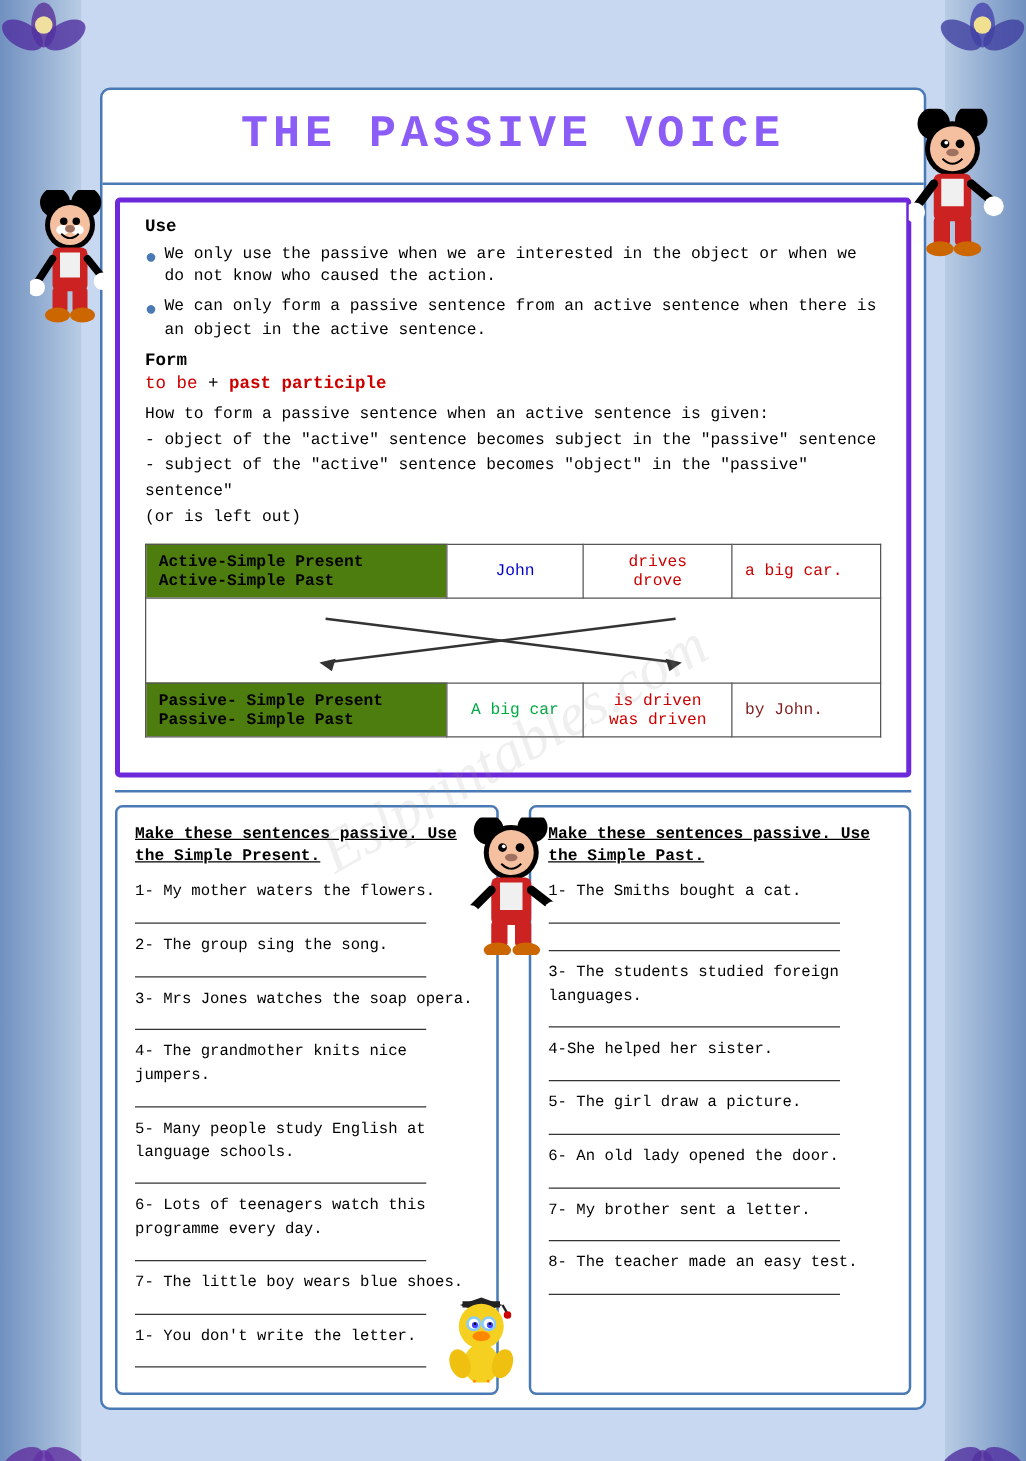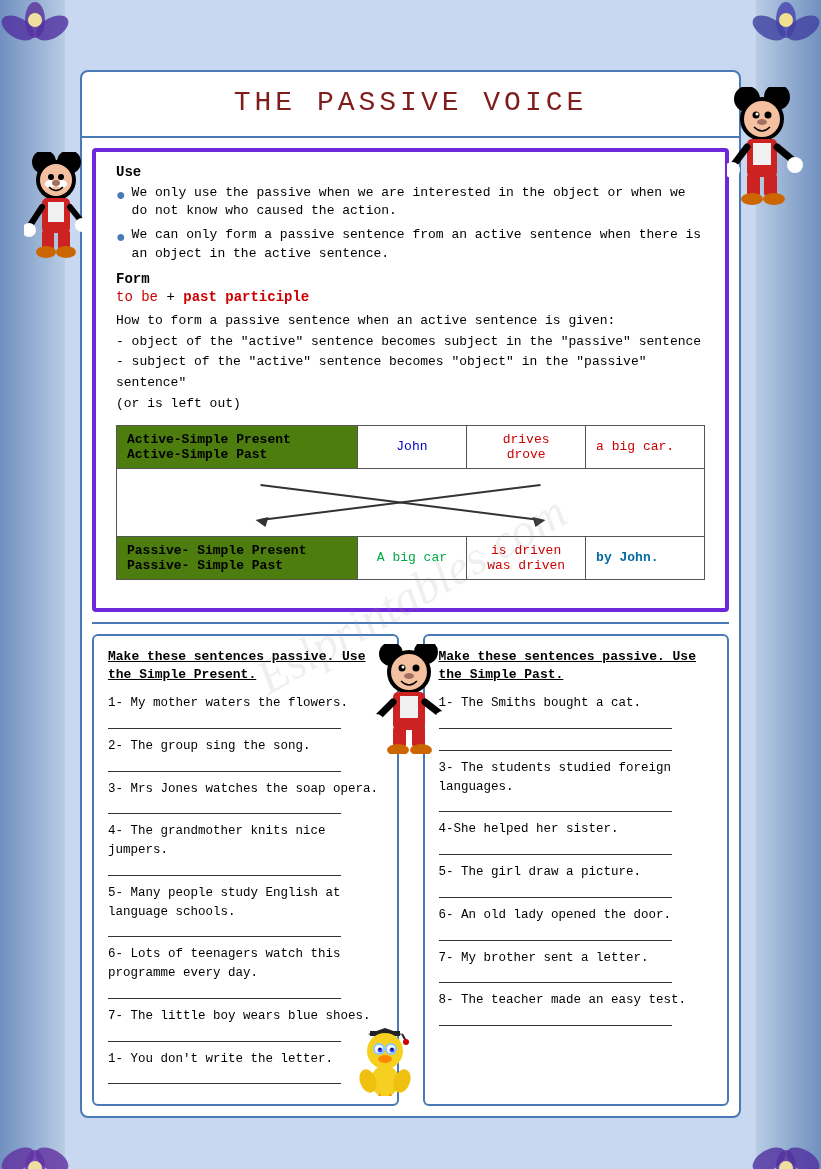--- a/index.html
+++ b/index.html
@@ -33,24 +33,24 @@
 
     
     .title-section {
       text-align: center;
       padding: 15px 20px 10px 20px;
       border-bottom: 2px solid #4a7ab5;
     }
 
     .main-title {
       font-family: 'Courier New', Courier, monospace;
-      font-size: 28px;
-      font-weight: normal;
+      font-size: 36px;
+      font-weight: bold;
       letter-spacing: 4px;
-      color: #7f1d1d;
+      color: #8b5cf6;
       margin-bottom: 8px;
     }
 
     .subtitle {
       font-family: 'Courier New', Courier, monospace;
       font-size: 16px;
       color: #222;
       letter-spacing: 2px;
     }
 
@@ -435,21 +435,21 @@
         <tr>
           <td class="label-cell">
             <strong>Passive- Simple Present</strong><br>
             <strong>Passive- Simple Past</strong>
           </td>
           <td style="text-align:center;color:#00aa44;">A big car</td>
           <td style="text-align:center;color:#cc0000;">
             <span style="color:#cc0000;">is driven</span><br>
             <span style="color:#cc0000;">was driven</span>
           </td>
-          <td style="color:#0369a1;font-weight:bold;">by John.</td>
+          <td style="color:#7f1d1d;">by John.</td>
         </tr>
       </tbody>
         </table>
     </div>
 
     <hr class="section-divider">
 
     <div class="exercise-wrapper">
 
       <div style="position:absolute;top:10px;left:50%;transform:translateX(-50%);z-index:15;width:80px;height:100px;">

